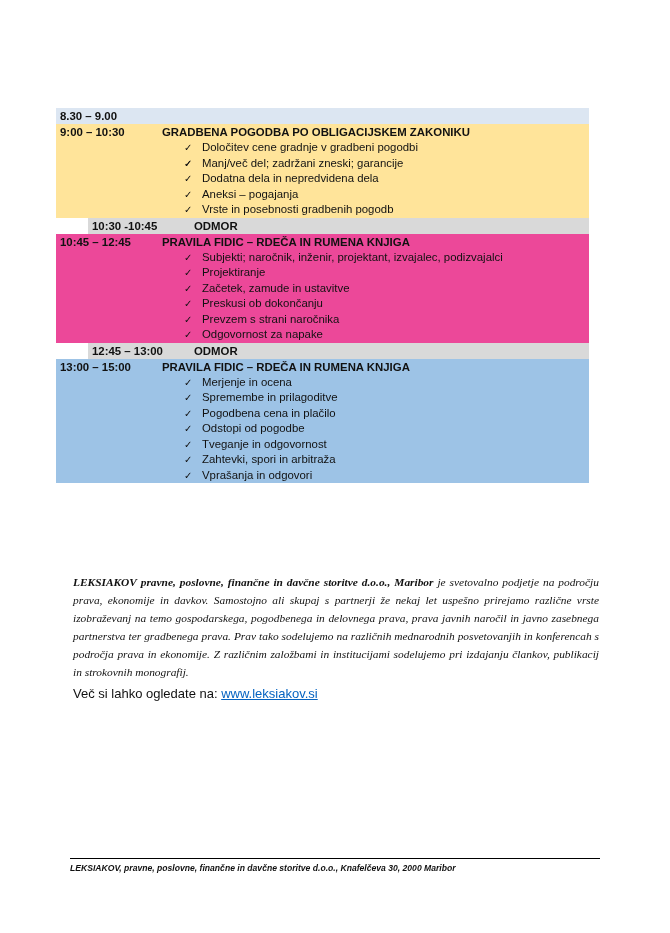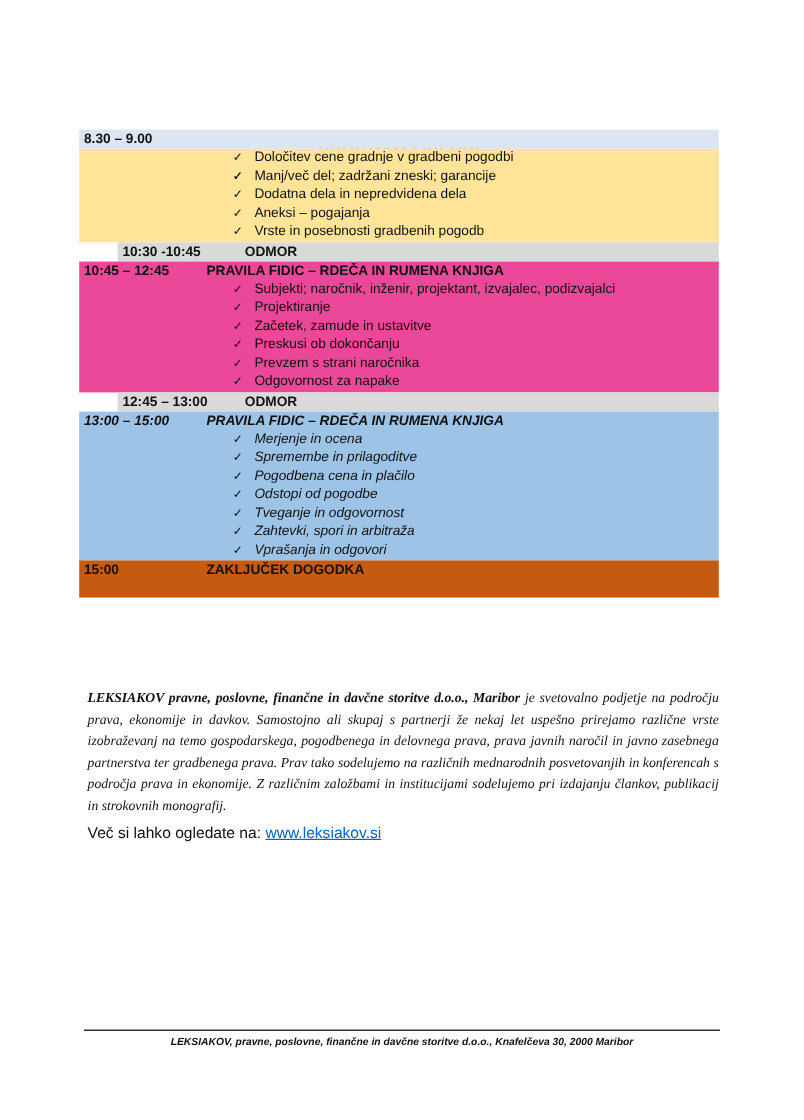--- a/index.html
+++ b/index.html
@@ -5,71 +5,75 @@
   html, body { margin: 0; padding: 0; }
   body {
     width: 670px; height: 933px; background: #ffffff; position: relative;
     font-family: "Liberation Sans", "DejaVu Sans", sans-serif; color: #111;
   }
   .title {
     position: absolute; top: 74px; left: 0; width: 670px; text-align: center;
     color: #ff0000; font-weight: bold; font-size: 14px; letter-spacing: 0.2px; margin-top: 44px;
   }
   .program {
-    position: absolute; left: 66px; top: 108px; width: 533px;
+    position: absolute; left: 56px; top: 108px; width: 533px;
     font-size: 11.4px;
   }
   .row { position: relative; }
   .row-head { display: flex; height: 16px; line-height: 16px; font-weight: bold; }
   .time { width: 106px; padding-left: 4px; box-sizing: border-box; }
   .topic { flex: 1; }
   .items { list-style: none; margin: 0; padding: 0 6px 0 128px; }
   .items li {
     position: relative; padding-left: 18px; line-height: 15.5px; text-align: justify;
   }
   .check { position: absolute; left: 0; top: 0; font-size: 10px; }
   .c-gray-blue { background: #dce6f2; }
   .c-yellow { background: #ffe49a; }
   .c-gray { background: #d9d9d9; margin-left: 32px; }
   .c-peach { background: #ec4899; }
-  .c-blue { background: #9dc3e6; font-style: italic; }
+  .c-blue { background: #9dc3e6; }
   .c-orange { background: #c55a11; }
   .row.c-orange { height: 31px; }
   .about {
     position: absolute; left: 73px; top: 573px; width: 526px;
     font-size: 11.4px; line-height: 18px; font-style: italic; text-align: justify; font-family: Liberation Serif, serif;
   }
   .about b { font-weight: bold; }
   .more {
     position: absolute; left: 73px; top: 686px; font-size: 13px;
   }
   .more a { color: #0563c1; text-decoration: underline; }
   .footer-line {
     position: absolute; left: 70px; top: 858px; width: 530px; height: 1px; background: #000;
   }
   .footer {
-    position: absolute; left: 70px; top: 862px; width: 530px; text-align: center;
+    position: absolute; left: 70px; top: 862px; width: 530px; text-align: left;
     font-size: 8.6px; line-height: 13px; font-style: italic;
   }
   .footer .l1 { font-weight: bold; }
 </style>
 </head>
 <body>
 
 <div class="title">PROGRAM IZVEDBE</div>
 
 <div class="program">
 
   <div class="row c-gray-blue">
     <div class="row-head">
       <div class="time">8.30 – 9.00</div>
     </div>
   </div>
 
   <div class="row c-yellow">
+    <div class="row-head">
+      <div class="time">9:00 – 10:30</div>
+      <div class="topic">GRADBENA POGODBA PO OBLIGACIJSKEM ZAKONIKU</div>
+    </div>
     <ul class="items">
       <li><span class="check">✓</span><span>Določitev cene gradnje v gradbeni pogodbi</span></li>
       <li><span class="check">✓</span></li>
       <li><span class="check">✓</span><span>Manj/več del; zadržani zneski; garancije</span></li>
       <li><span class="check">✓</span><span>Dodatna dela in nepredvidena dela</span></li>
       <li><span class="check">✓</span><span>Aneksi – pogajanja</span></li>
       <li><span class="check">✓</span><span>Vrste in posebnosti gradbenih pogodb</span></li>
     </ul>
   </div>
 
@@ -111,26 +115,20 @@
       <li><span class="check">✓</span><span>Merjenje in ocena</span></li>
       <li><span class="check">✓</span><span>Spremembe in prilagoditve</span></li>
       <li><span class="check">✓</span><span>Pogodbena cena in plačilo</span></li>
       <li><span class="check">✓</span><span>Odstopi od pogodbe</span></li>
       <li><span class="check">✓</span><span>Tveganje in odgovornost</span></li>
       <li><span class="check">✓</span><span>Zahtevki, spori in arbitraža</span></li>
       <li><span class="check">✓</span><span>Vprašanja in odgovori</span></li>
     </ul>
   </div>
 
-  <div class="row c-orange">
-    <div class="row-head">
-      <div class="time">15:00</div>
-      <div class="topic">ZAKLJUČEK DOGODKA</div>
-    </div>
-  </div>
 </div>
 
 <div class="about"><b>LEKSIAKOV pravne, poslovne, finančne in davčne storitve d.o.o., Maribor</b><span> je svetovalno podjetje na področju prava, ekonomije in davkov. Samostojno ali skupaj s partnerji že nekaj let uspešno prirejamo različne vrste izobraževanj na temo gospodarskega, pogodbenega in delovnega prava, prava javnih naročil in javno zasebnega partnerstva ter gradbenega prava. Prav tako sodelujemo na različnih mednarodnih posvetovanjih in konferencah s področja prava in ekonomije. Z različnim založbami in institucijami sodelujemo pri izdajanju člankov, publikacij in strokovnih monografij.</span></div>
 
 <div class="more"><span>Več si lahko ogledate na: </span><a>www.leksiakov.si</a></div>
 
 <div class="footer-line"></div>
 <div class="footer">
   <div class="l1">LEKSIAKOV, pravne, poslovne, finančne in davčne storitve d.o.o., Knafelčeva 30, 2000 Maribor</div>
 </div>

